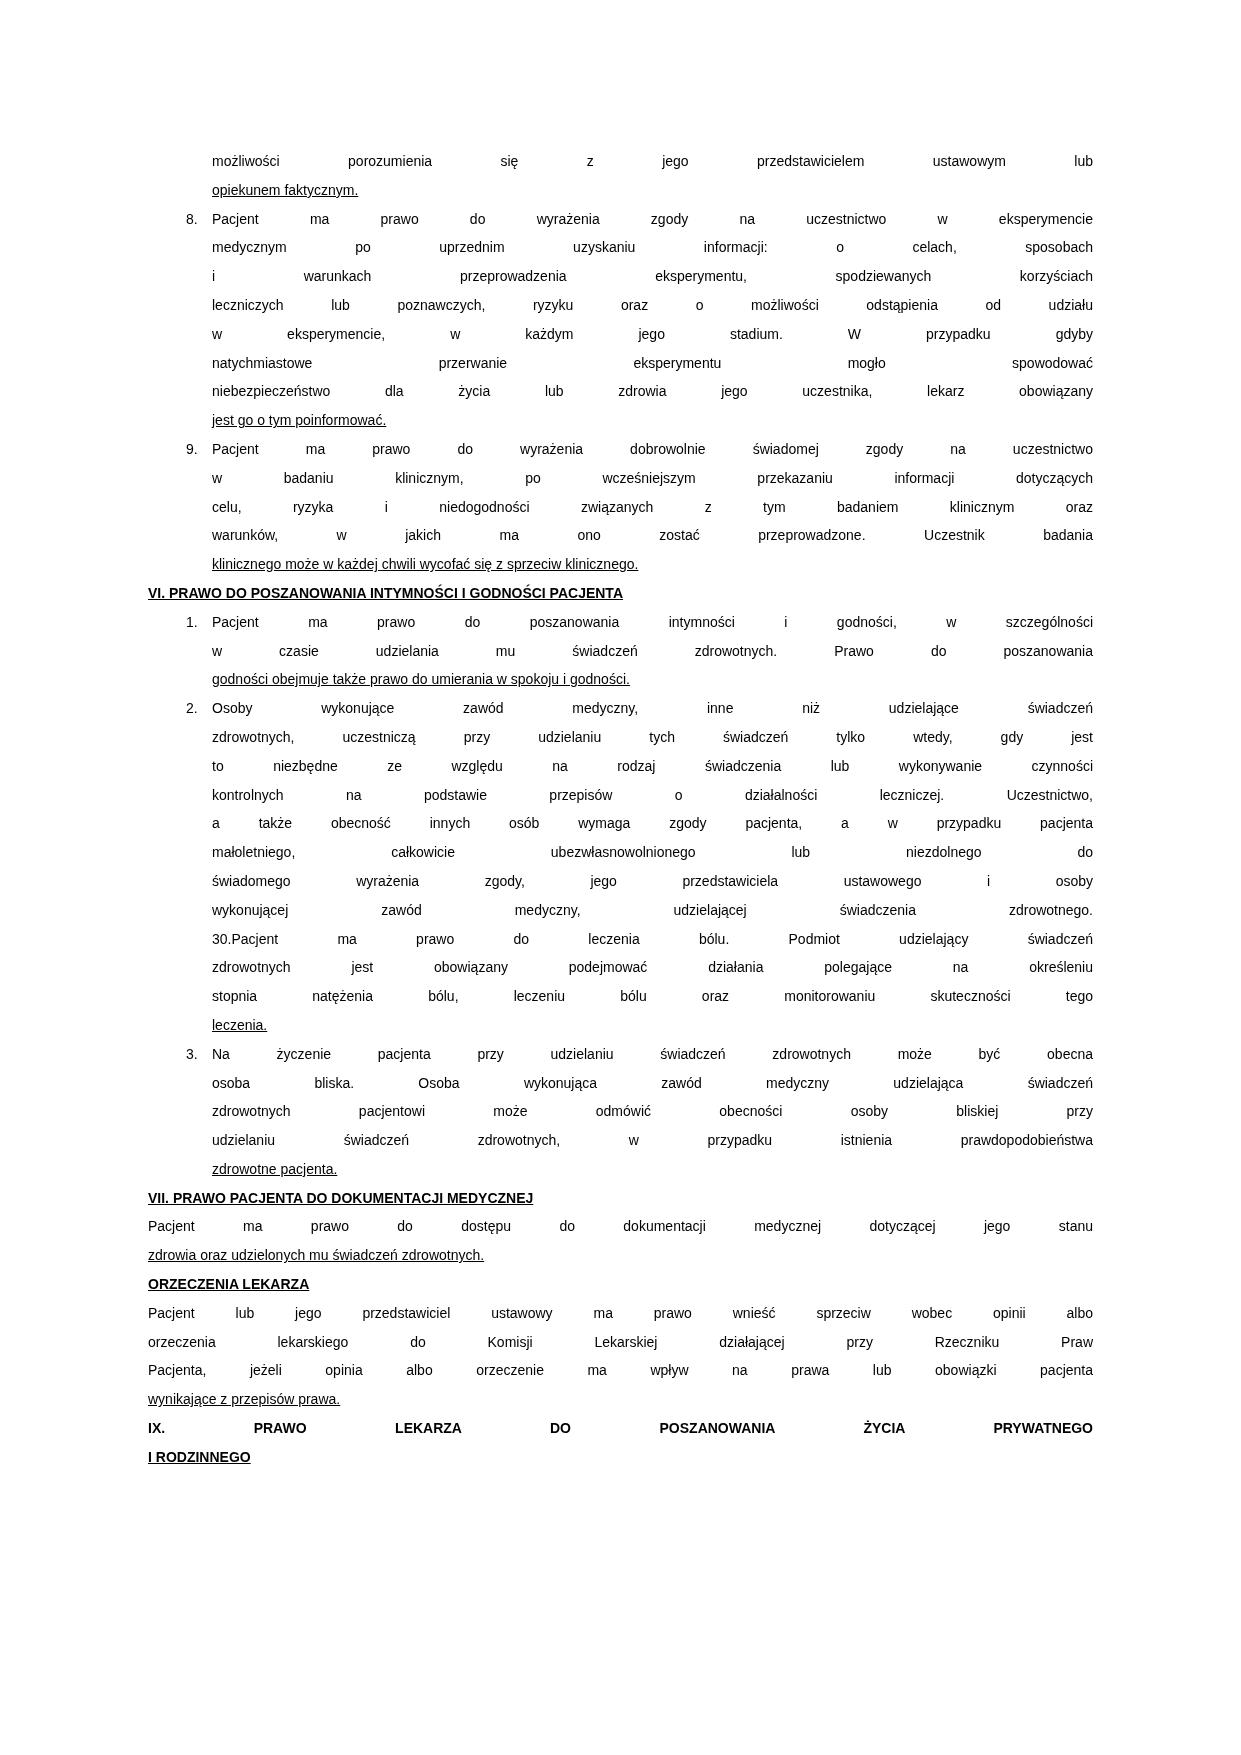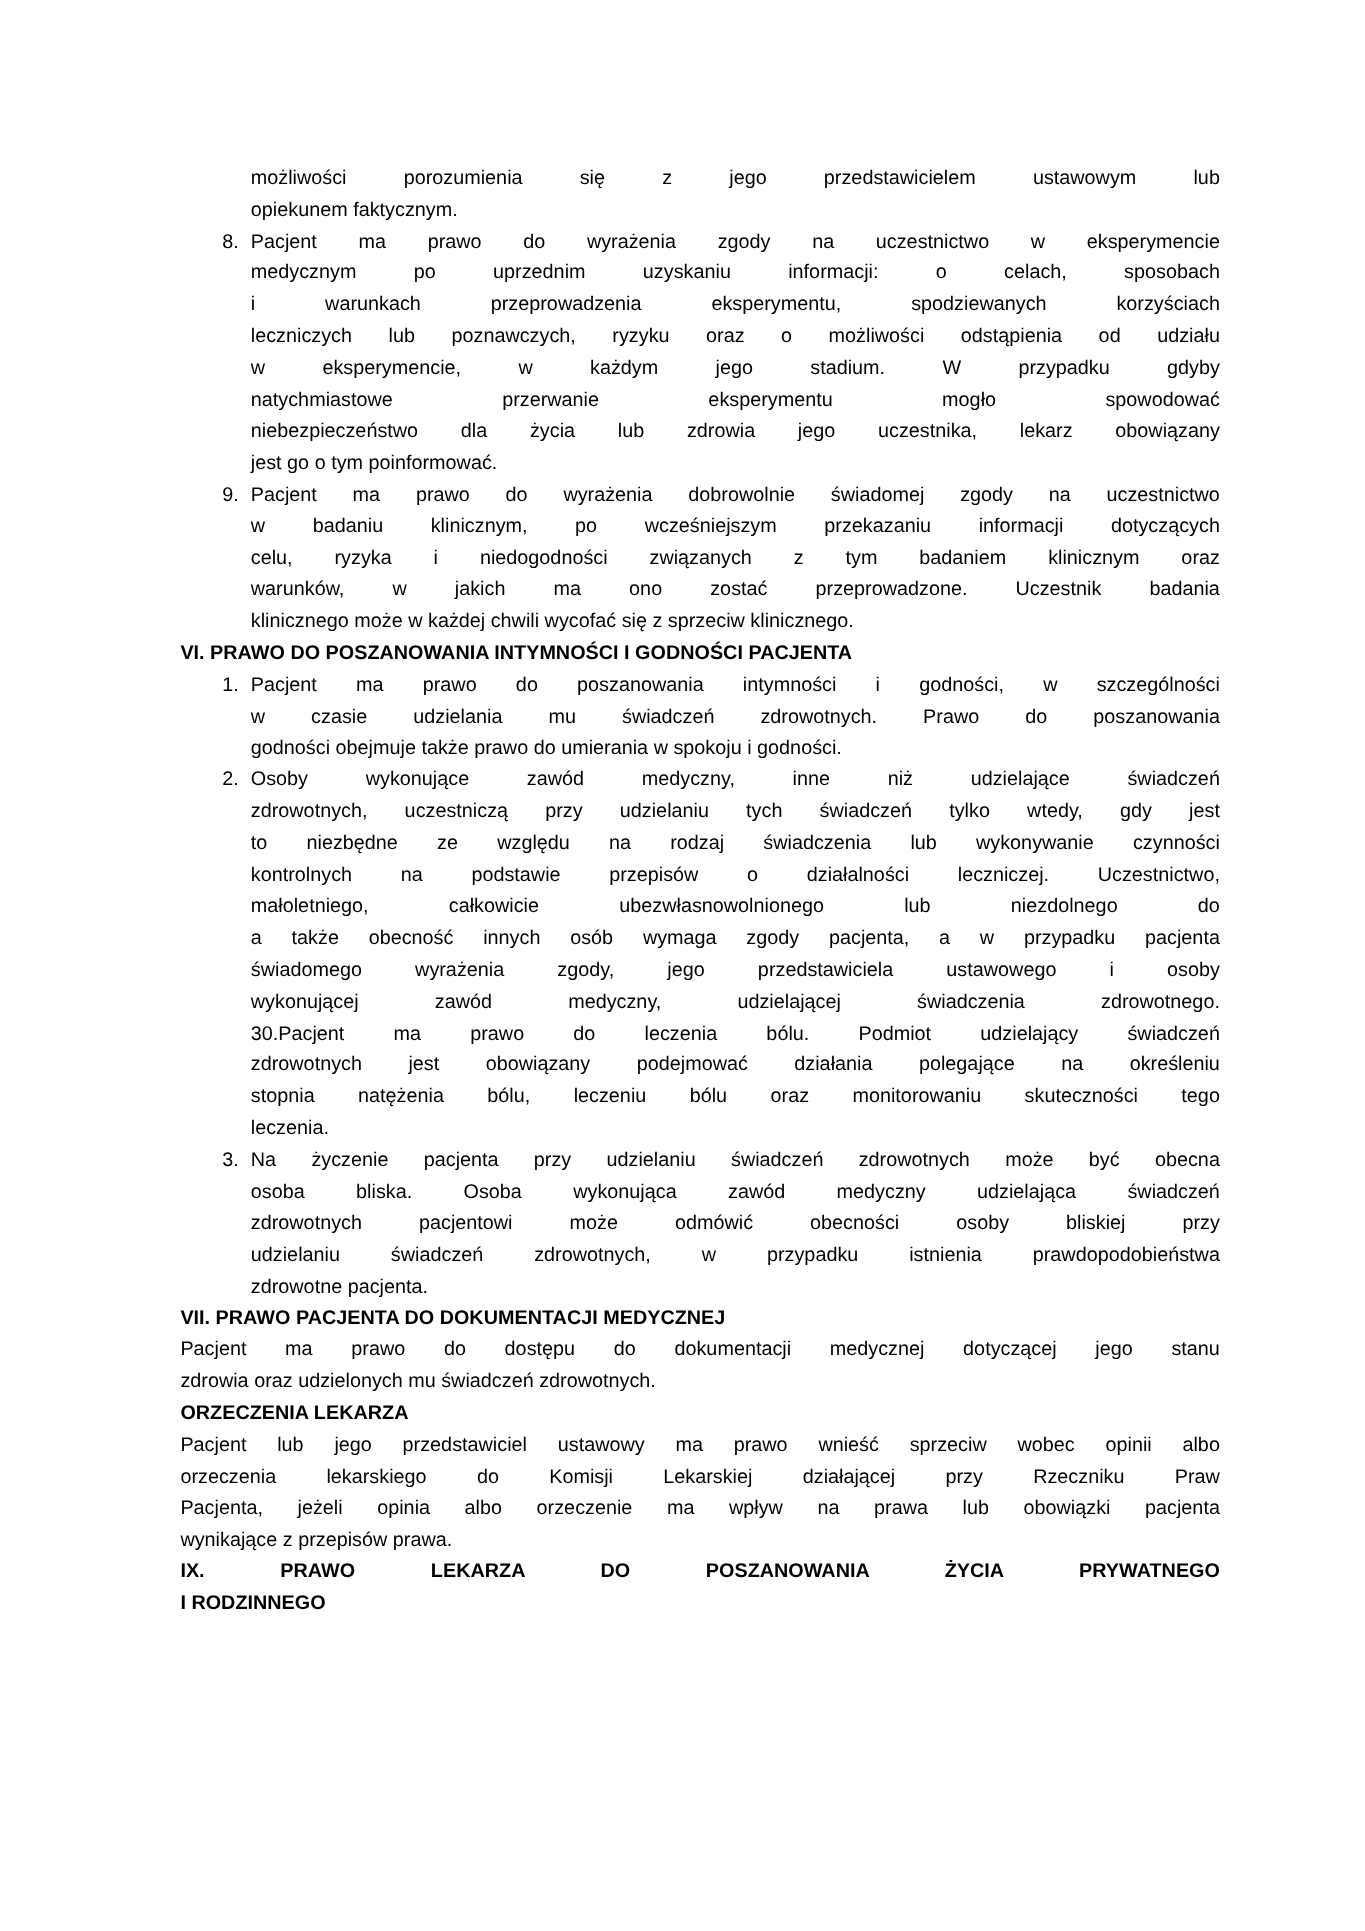--- a/index.html
+++ b/index.html
@@ -16,33 +16,33 @@
     position: absolute;
     left: 0; top: 0;
     width: 1241px; height: 1755px;
     background: #ffffff;
   }
   .content {
     position: absolute;
     left: 148px;
     top: 147px;
     width: 945px;
-    font-size: 18px;
+    font-size: 14px;
     line-height: 28.8px;
     color: #000000;
-    margin-left: 16px;
   }
   .block { margin: 0; padding: 0; }
   .line {
     text-align: justify;
     text-align-last: justify;
     min-height: 28.8px;
   }
   .line.last {
     text-align-last: left;
+    text-decoration: underline;
   }
   .heading .line { font-weight: 700; }
   .list_item {
     position: relative;
     padding-left: 64px;
   }
   .continuation { padding-left: 64px; }
   .list_item .marker {
     position: absolute;
     left: 38px;
@@ -87,22 +87,22 @@
         <div class="line">Pacjent ma prawo do poszanowania intymności i godności, w szczególności</div>
         <div class="line">w czasie udzielania mu świadczeń zdrowotnych. Prawo do poszanowania</div>
         <div class="line last">godności obejmuje także prawo do umierania w spokoju i godności.</div>
       </div>
       <div class="block list_item">
         <span class="marker">2.</span>
         <div class="line">Osoby wykonujące zawód medyczny, inne niż udzielające świadczeń</div>
         <div class="line">zdrowotnych, uczestniczą przy udzielaniu tych świadczeń tylko wtedy, gdy jest</div>
         <div class="line">to niezbędne ze względu na rodzaj świadczenia lub wykonywanie czynności</div>
         <div class="line">kontrolnych na podstawie przepisów o działalności leczniczej. Uczestnictwo,</div>
+        <div class="line">a także obecność innych osób wymaga zgody pacjenta, a w przypadku pacjenta</div>
         <div class="line">małoletniego, całkowicie ubezwłasnowolnionego lub niezdolnego do</div>
-        <div class="line">a także obecność innych osób wymaga zgody pacjenta, a w przypadku pacjenta</div>
         <div class="line">świadomego wyrażenia zgody, jego przedstawiciela ustawowego i osoby</div>
         <div class="line">wykonującej zawód medyczny, udzielającej świadczenia zdrowotnego.</div>
         <div class="line">30.Pacjent ma prawo do leczenia bólu. Podmiot udzielający świadczeń</div>
         <div class="line">zdrowotnych jest obowiązany podejmować działania polegające na określeniu</div>
         <div class="line">stopnia natężenia bólu, leczeniu bólu oraz monitorowaniu skuteczności tego</div>
         <div class="line last">leczenia.</div>
       </div>
       <div class="block list_item">
         <span class="marker">3.</span>
         <div class="line">Na życzenie pacjenta przy udzielaniu świadczeń zdrowotnych może być obecna</div>

